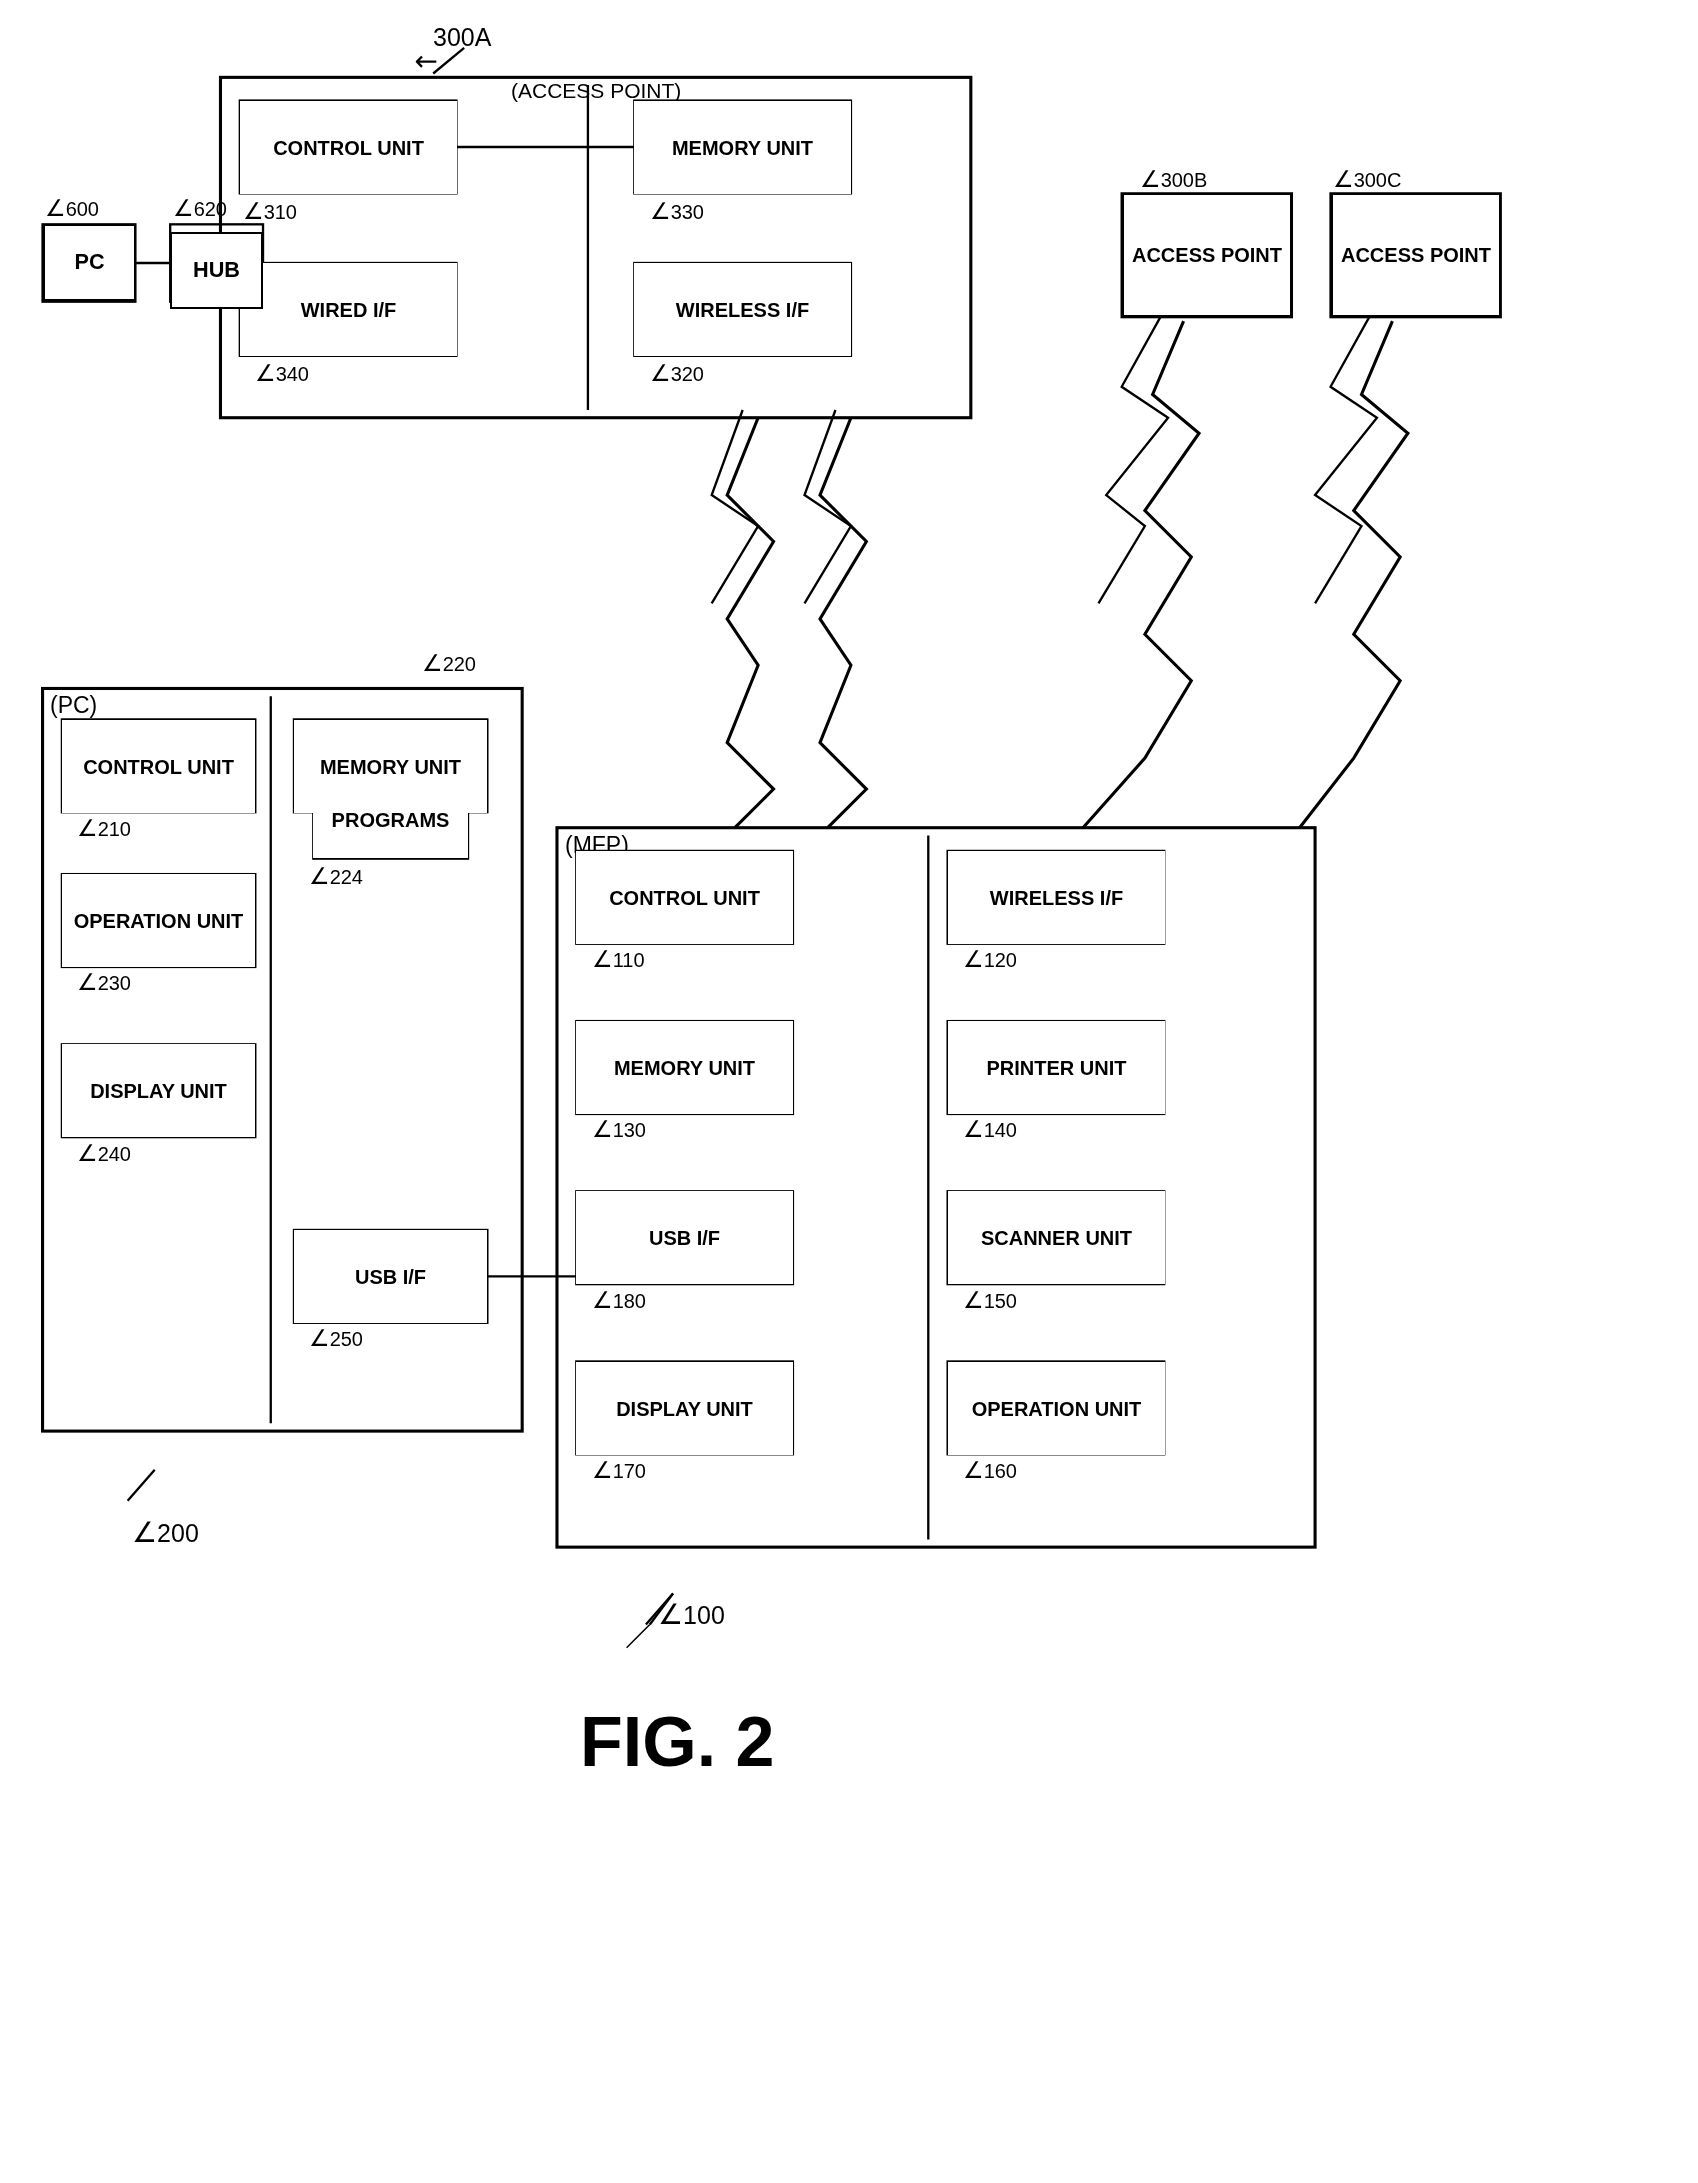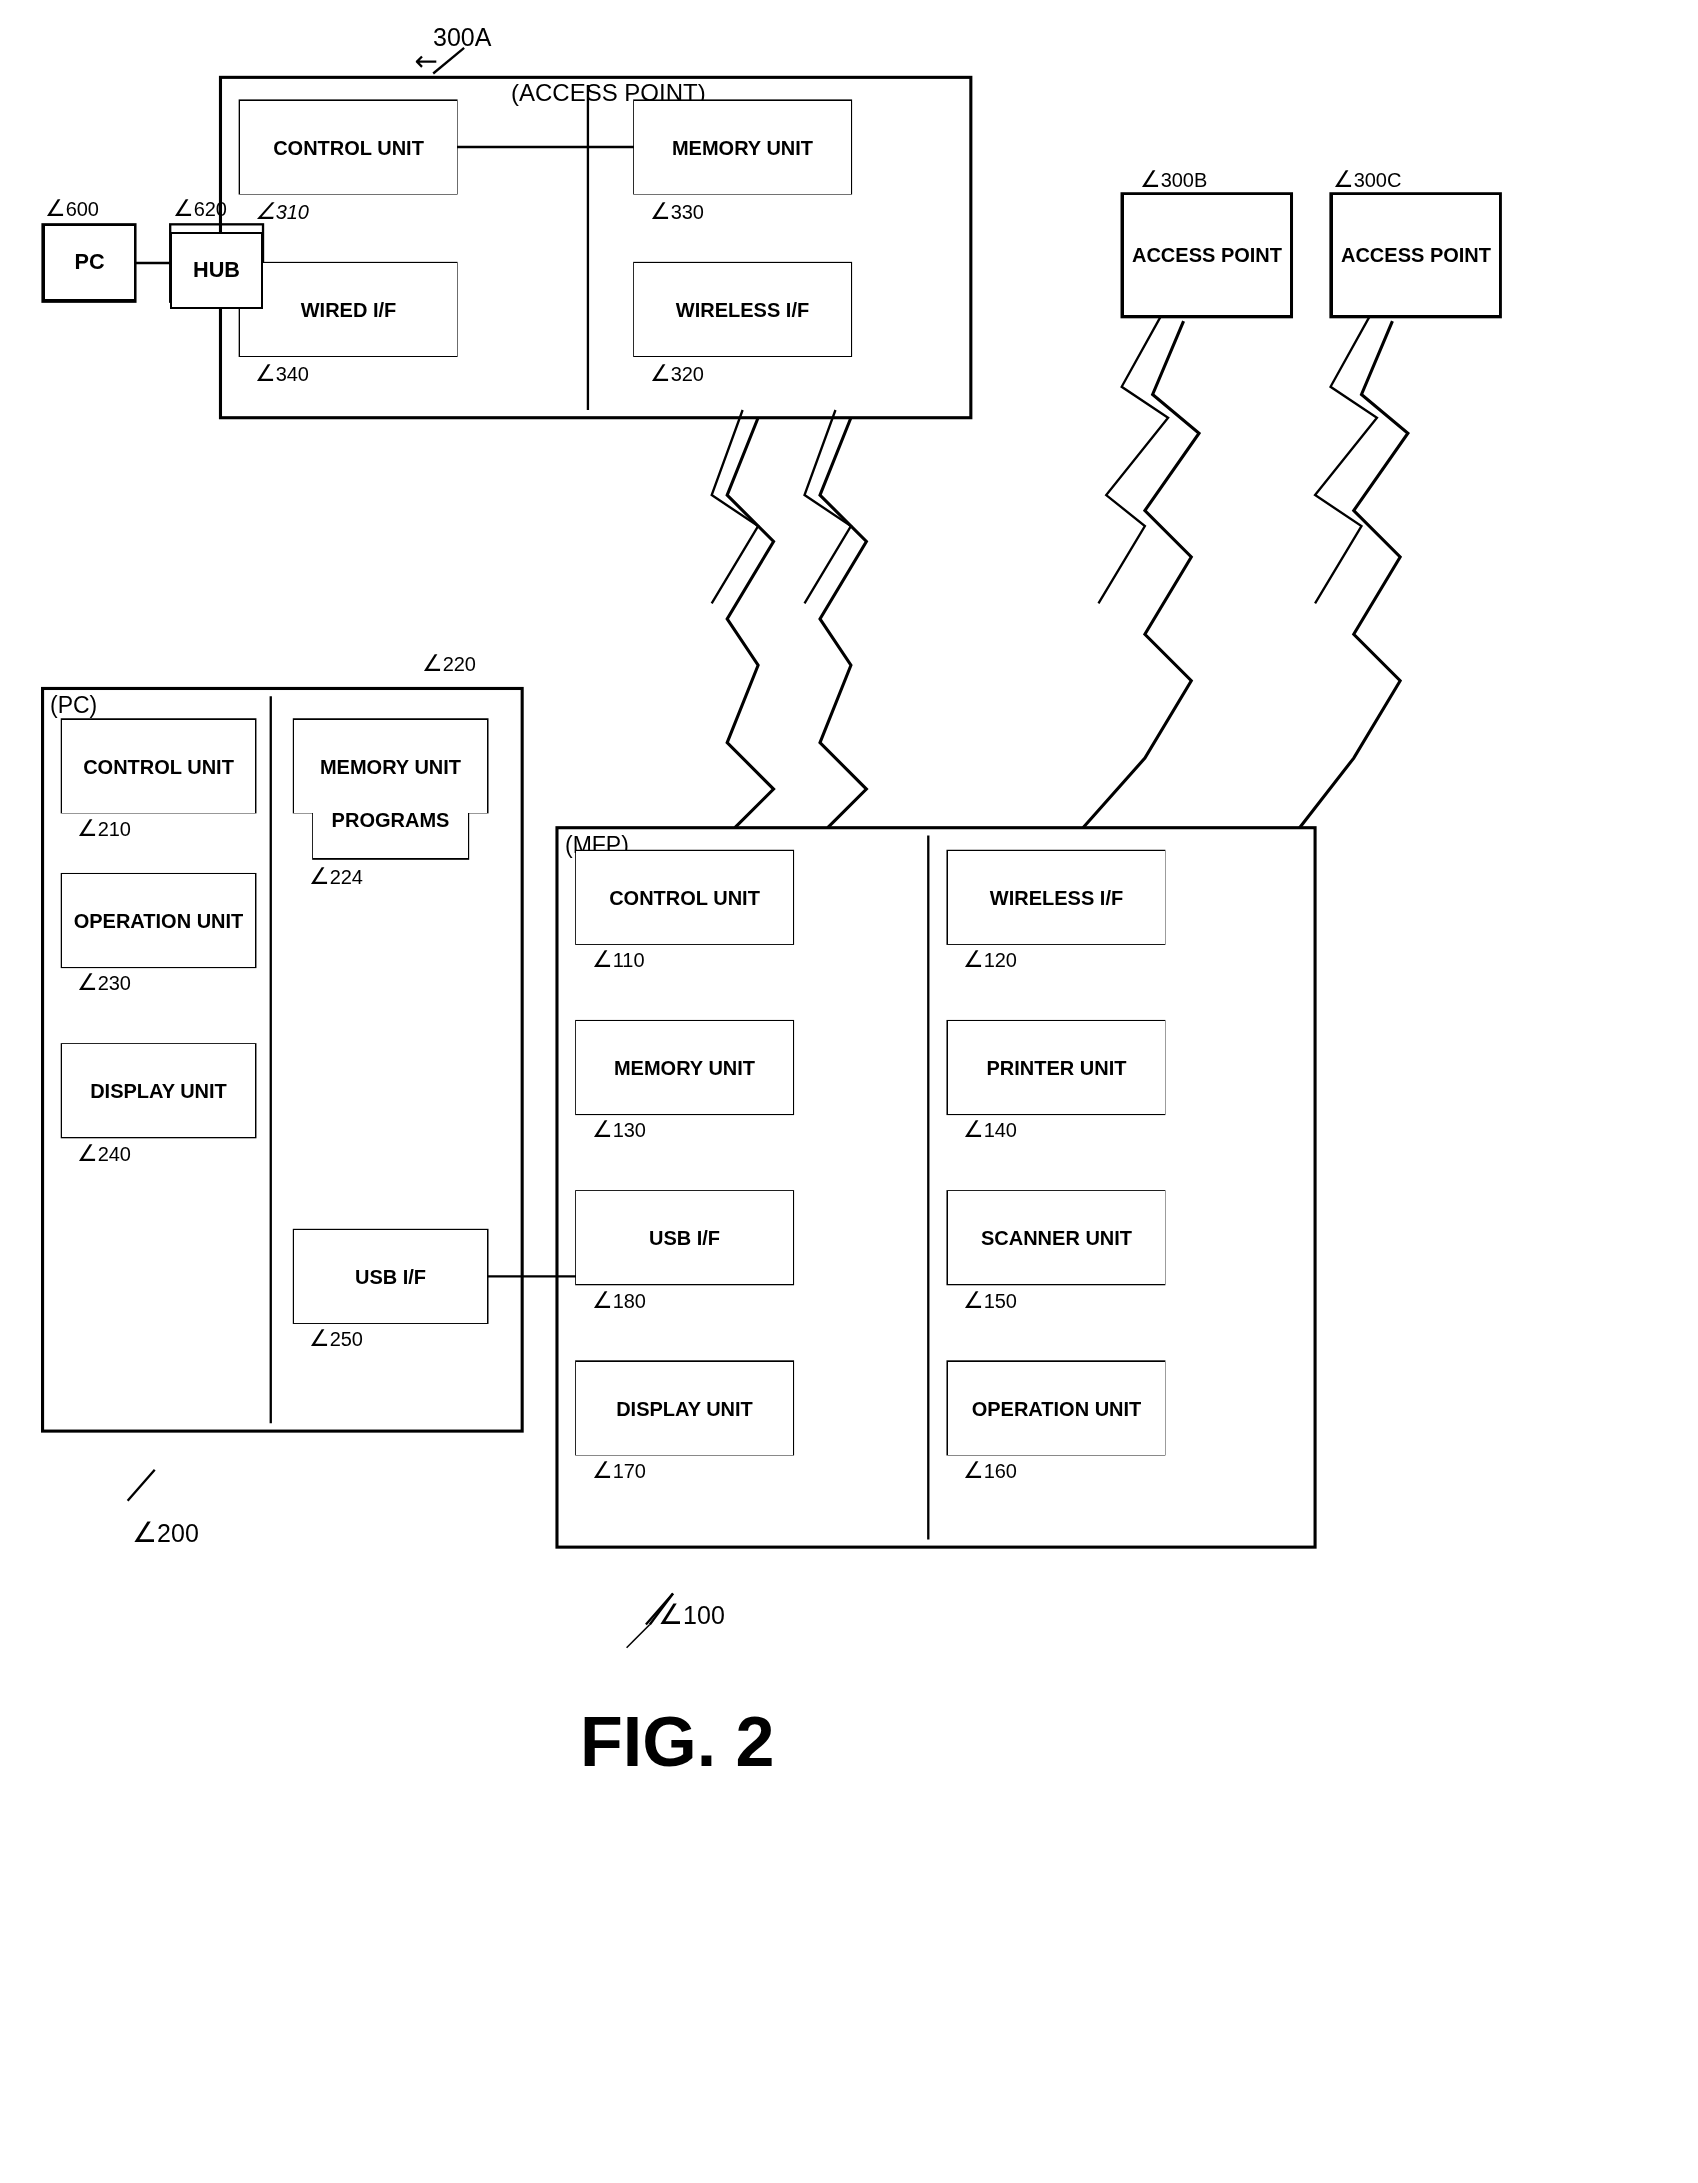--- a/index.html
+++ b/index.html
@@ -150,26 +150,26 @@
 
     <line x1="200" y1="1900" x2="165" y2="1940" stroke="#000" stroke-width="3"></line>
 
     <line x1="870" y1="2060" x2="835" y2="2100" stroke="#000" stroke-width="3"></line>
   </svg>
 
   <div class="section-label" style="left: 433px; top: 23px; font-size: 25px; font-weight: normal;">300A</div>
 
   <div style="position:absolute; left:414px; top:46px; font-size:28px; transform: rotate(225deg);">↗</div>
 
-  <div class="section-label" style="left: 511px; top: 79px; font-size: 24px;">(ACCESS POINT)</div>
+  <div class="section-label" style="left: 511px; top: 79px; font-size: 21px;">(ACCESS POINT)</div>
 
   <div class="box" style="left:240px; top:101px; width:217px; height:93px; border:none; font-size:20px;">
     <span>CONTROL UNIT</span>
   </div>
-  <div class="label-ref" style="left:255px; top:198px; font-size:20px;font-style:italic;">
+  <div class="label-ref" style="left:243px; top:198px; font-size:20px;">
     <span style="font-size:23px;">∠</span><span>310</span>
   </div>
 
   <div class="box" style="left:634px; top:101px; width:217px; height:93px; border:none; font-size:20px;">
     <span>MEMORY UNIT</span>
   </div>
   <div class="label-ref" style="left:650px; top:198px; font-size:20px;">
     <span style="font-size:23px;">∠</span><span>330</span>
   </div>
 

